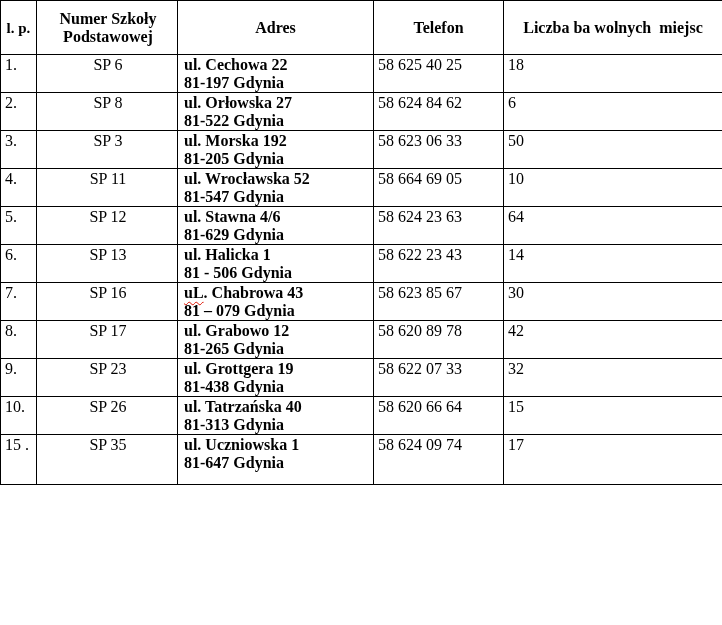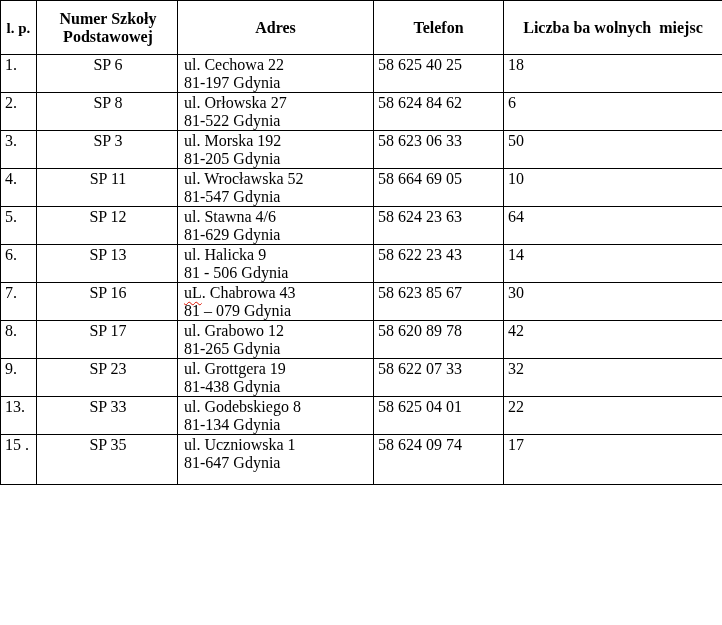--- a/index.html
+++ b/index.html
@@ -46,21 +46,21 @@
   th.c-address, th.c-phone, th.c-places { text-align: center; }
   th.c-places { white-space: pre-wrap; }
   td {
     font-size: 16px;
     line-height: 18px;
     vertical-align: top;
     padding: 1px 4px 0 4px;
   }
   td.c-lp { text-align: left; padding-left: 4px; white-space: nowrap; }
   td.c-school { text-align: center; padding-left: 6px; }
-  td.c-address { text-align: left; padding-left: 6px; }
+  td.c-address { text-align: left; padding-left: 6px; font-weight: bold; }
   td.c-phone, td.c-places { }
   .misspell {
     text-decoration-line: underline;
     text-decoration-style: wavy;
     text-decoration-color: #dd1100;
     text-decoration-thickness: 1px;
     text-underline-offset: 3px;
   }
 </style>
 </head>
@@ -132,21 +132,21 @@
             <div><span>ul. Stawna 4/6</span></div>
             <div><span>81-629 Gdynia</span></div>
           </td>
           <td class="c-phone">58 624 23 63</td>
           <td class="c-places">64</td>
         </tr>
         <tr>
           <td class="c-lp">6.</td>
           <td class="c-school">SP 13</td>
           <td class="c-address">
-            <div><span>ul. Halicka 9</span></div>
+            <div><span>ul. Halicka 1</span></div>
             <div><span>81 - 506 Gdynia</span></div>
           </td>
           <td class="c-phone">58 622 23 43</td>
           <td class="c-places">14</td>
         </tr>
         <tr>
           <td class="c-lp">7.</td>
           <td class="c-school">SP 16</td>
           <td class="c-address">
             <div><span class="misspell">uL</span><span>. Chabrowa 43</span></div>
@@ -169,28 +169,28 @@
           <td class="c-lp">9.</td>
           <td class="c-school">SP 23</td>
           <td class="c-address">
             <div><span>ul. Grottgera 19</span></div>
             <div><span>81-438 Gdynia</span></div>
           </td>
           <td class="c-phone">58 622 07 33</td>
           <td class="c-places">32</td>
         </tr>
         <tr>
-          <td class="c-lp">13.</td>
-          <td class="c-school">SP 33</td>
-          <td class="c-address">
-            <div><span>ul. Godebskiego 8</span></div>
-            <div><span>81-134 Gdynia</span></div>
-          </td>
-          <td class="c-phone">58 625 04 01</td>
-          <td class="c-places">22</td>
+          <td class="c-lp">10.</td>
+          <td class="c-school">SP 26</td>
+          <td class="c-address">
+            <div><span>ul. Tatrzańska 40</span></div>
+            <div><span>81-313 Gdynia</span></div>
+          </td>
+          <td class="c-phone">58 620 66 64</td>
+          <td class="c-places">15</td>
         </tr>
         <tr>
           <td class="c-lp">15 .</td>
           <td class="c-school">SP 35</td>
           <td class="c-address">
             <div><span>ul. Uczniowska 1</span></div>
             <div><span>81-647 Gdynia</span></div>
           </td>
           <td class="c-phone">58 624 09 74</td>
           <td class="c-places">17</td>

